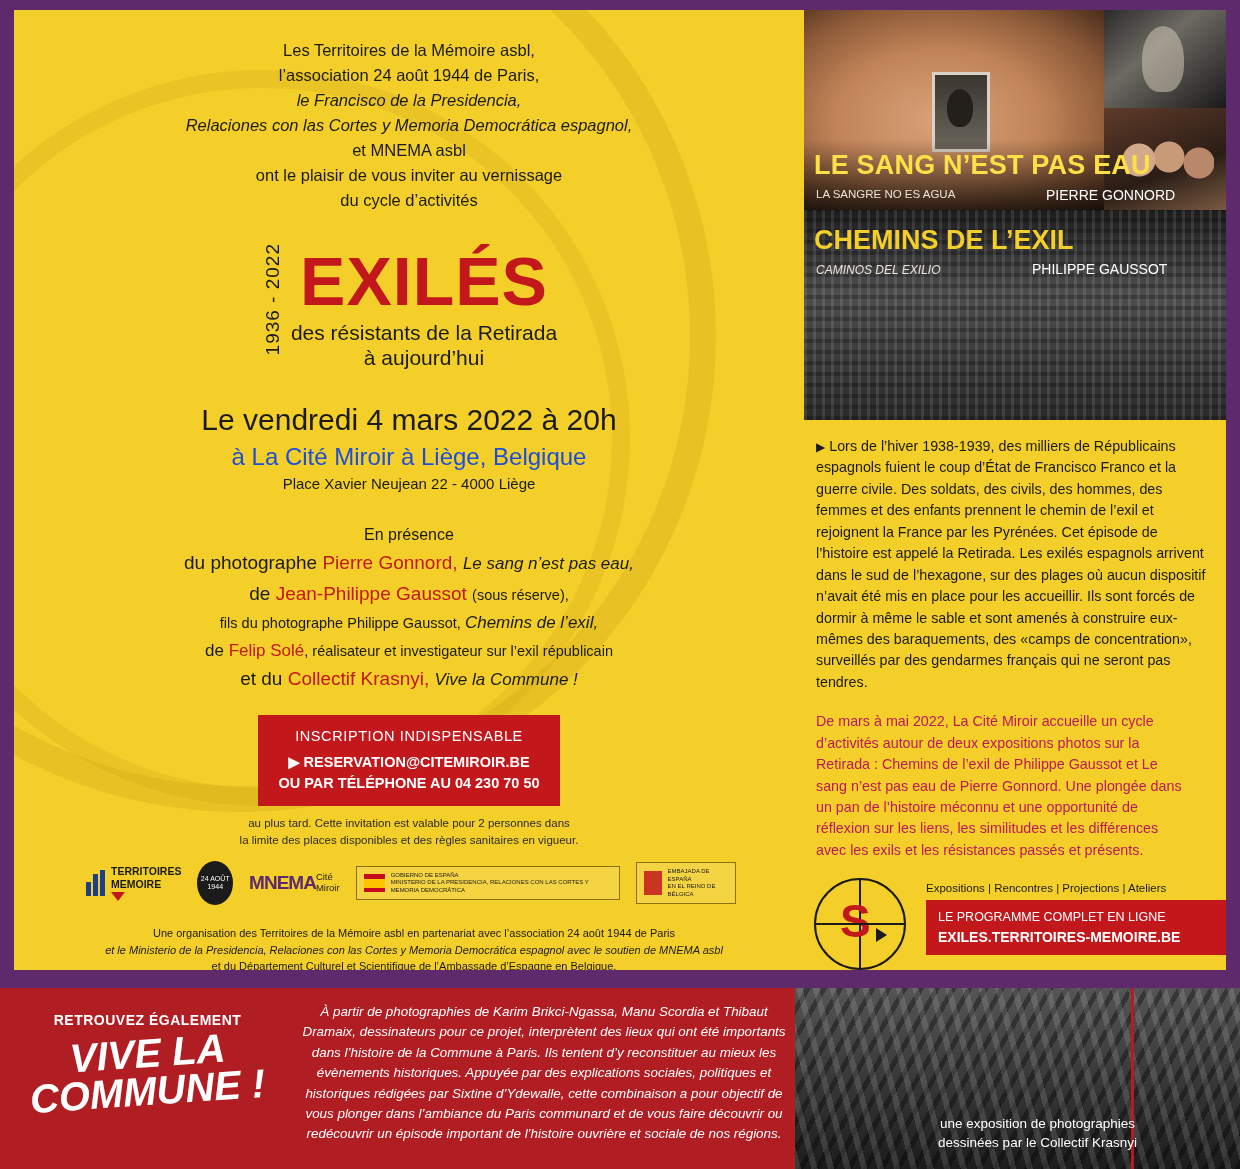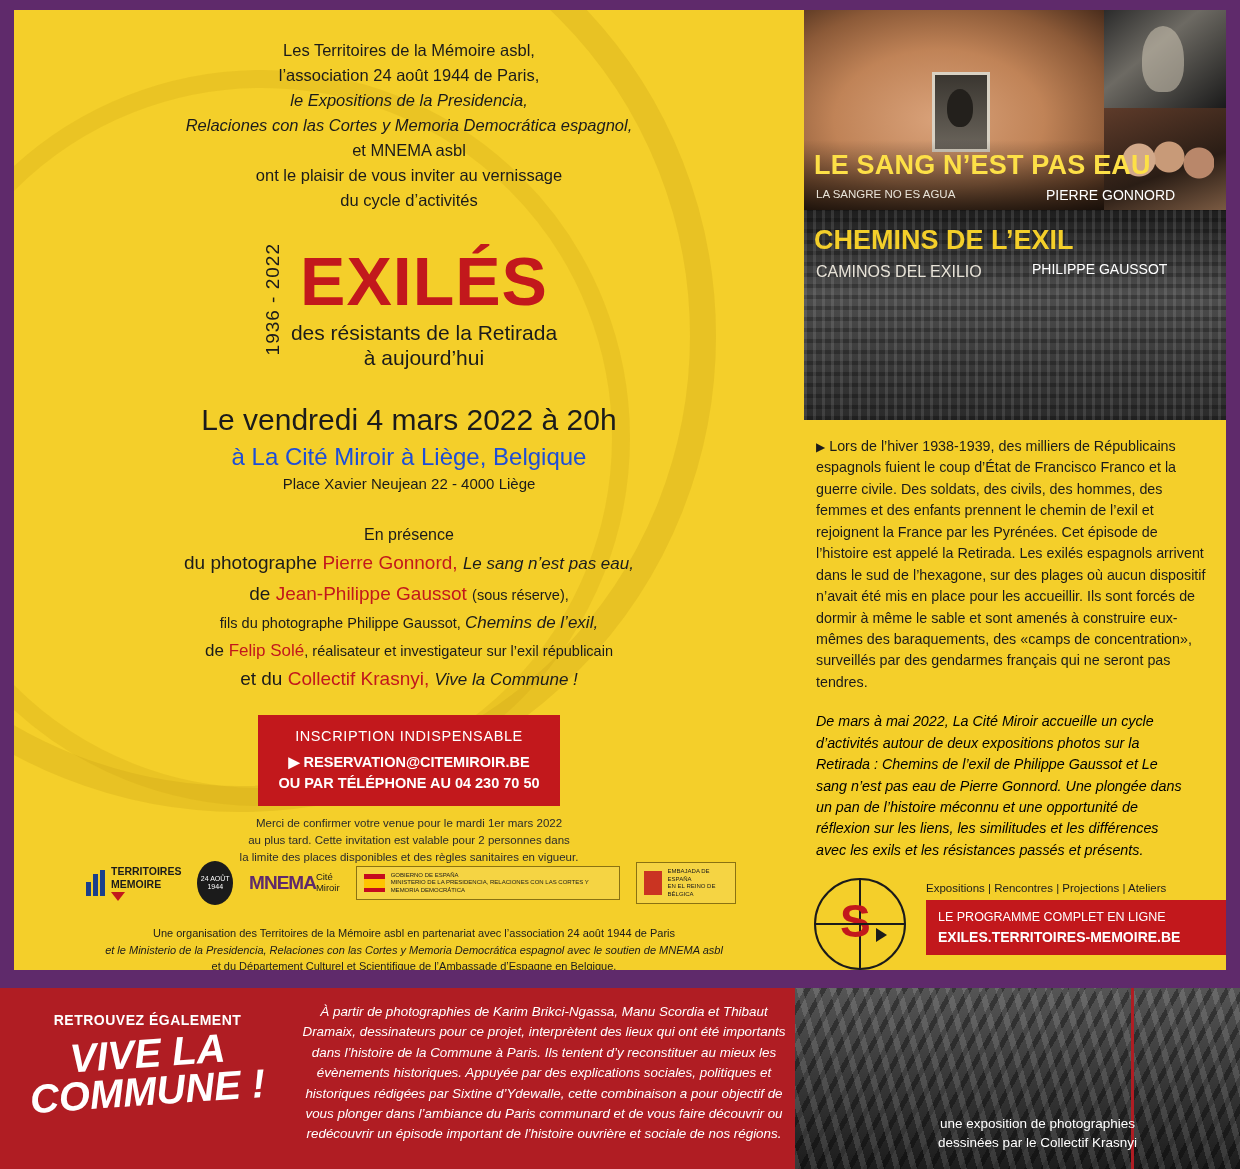--- a/index.html
+++ b/index.html
@@ -135,26 +135,26 @@
     background:
       repeating-linear-gradient(90deg, rgba(255,255,255,.10) 0 3px, transparent 3px 9px),
       repeating-linear-gradient(0deg, rgba(0,0,0,.25) 0 4px, transparent 4px 11px);
   }
   .ph-overlay{position:absolute;left:0;top:130px;width:300px;height:70px;background:linear-gradient(transparent,rgba(0,0,0,.75));}
 
   .t-sang{position:absolute;left:10px;top:140px;font-size:27px;font-weight:bold;color:#fde047;letter-spacing:.2px;z-index:4;}
   .t-sang-sub{position:absolute;left:12px;top:178px;font-size:11.5px;color:#e8e3d8;z-index:4;}
   .t-sang-auth{position:absolute;left:242px;top:177px;font-size:14px;color:#fff;z-index:4;}
   .t-chem{position:absolute;left:10px;top:215px;font-size:27px;font-weight:bold;color:#f4cf2a;z-index:4;}
-  .t-chem-sub{position:absolute;left:12px;top:253px;font-size:16px;color:#e8e3d8;z-index:4;}
+  .t-chem-sub{position:absolute;left:12px;top:253px;font-size:12px;color:#e8e3d8;z-index:4;font-style:italic;}
   .t-chem-auth{position:absolute;left:228px;top:251px;font-size:14px;color:#fff;z-index:4;}
 
   .rtext{padding:16px 18px 0 12px;font-size:14.3px;line-height:1.5;color:#1b1b1b;}
   .rtext .tri{color:#1b1b1b;font-size:12px;}
-  .rtext2{padding:18px 35px 0 12px;font-size:14.3px;line-height:1.5;color:#000000;font-style:italic;}
+  .rtext2{padding:18px 35px 0 12px;font-size:14.3px;line-height:1.5;color:#be185d;}
 
   .globe{
     position:absolute;left:10px;top:868px;width:88px;height:88px;
     border:2px solid #1b1b1b;border-radius:50%;
   }
   .globe:before{content:"";position:absolute;left:50%;top:0;width:2px;height:100%;background:#1b1b1b;transform:translateX(-50%);}
   .globe:after{content:"";position:absolute;left:0;top:50%;width:100%;height:2px;background:#1b1b1b;transform:translateY(-50%);}
   .globe .s{position:absolute;left:24px;top:18px;width:40px;height:50px;color:#c2181c;font-size:46px;font-weight:bold;line-height:1;}
   .globe .ar{position:absolute;left:60px;top:48px;width:0;height:0;border-top:7px solid transparent;border-bottom:7px solid transparent;border-left:11px solid #1b1b1b;}
 
@@ -185,21 +185,21 @@
 
 <div class="page">
 
   <div class="invite">
 
     <div class="left">
 
       <div class="orgs">
         <div>Les Territoires de la Mémoire asbl,</div>
         <div>l’association 24 août 1944 de Paris,</div>
-        <div class="it">le Expositions de la Presidencia,</div>
+        <div class="it">le Francisco de la Presidencia,</div>
         <div class="it">Relaciones con las Cortes y Memoria Democrática espagnol,</div>
         <div>et MNEMA asbl</div>
       </div>
 
       <div class="invit">
         <div>ont le plaisir de vous inviter au vernissage</div>
         <div>du cycle d’activités</div>
       </div>
 
       <div class="titleblock">
@@ -235,21 +235,20 @@
         </div>
       </div>
 
       <div class="inscription">
         <div class="insc-t">INSCRIPTION INDISPENSABLE</div>
         <div class="insc-m">▶ RESERVATION@CITEMIROIR.BE</div>
         <div class="insc-b">OU PAR TÉLÉPHONE AU 04 230 70 50</div>
       </div>
 
       <div class="fineprint">
-        <div>Merci de confirmer votre venue pour le mardi 1er mars 2022</div>
         <div>au plus tard. Cette invitation est valable pour 2 personnes dans</div>
         <div>la limite des places disponibles et des règles sanitaires en vigueur.</div>
       </div>
     </div>
 
     <div class="logos">
       <div class="logo lg-terr">
         <div class="bars">
             <i></i>
             <i></i>

